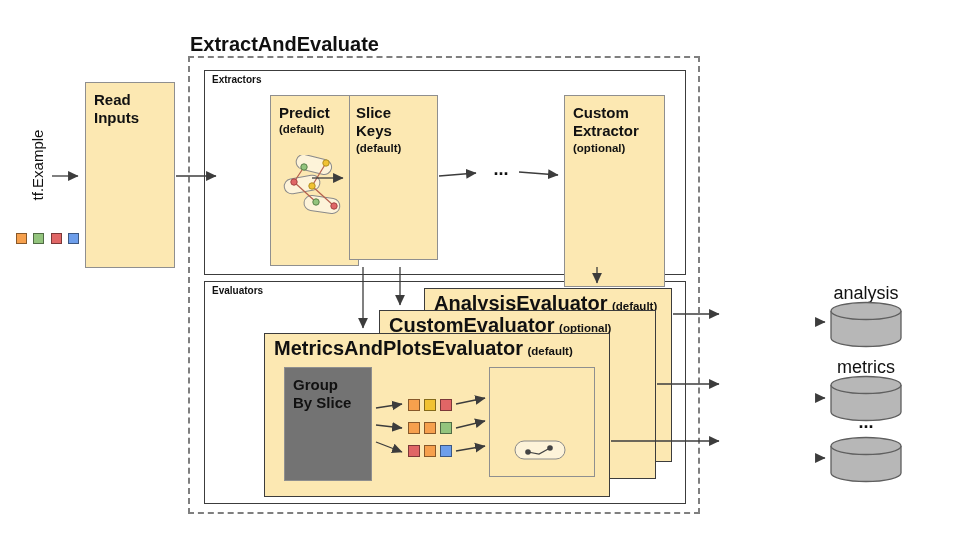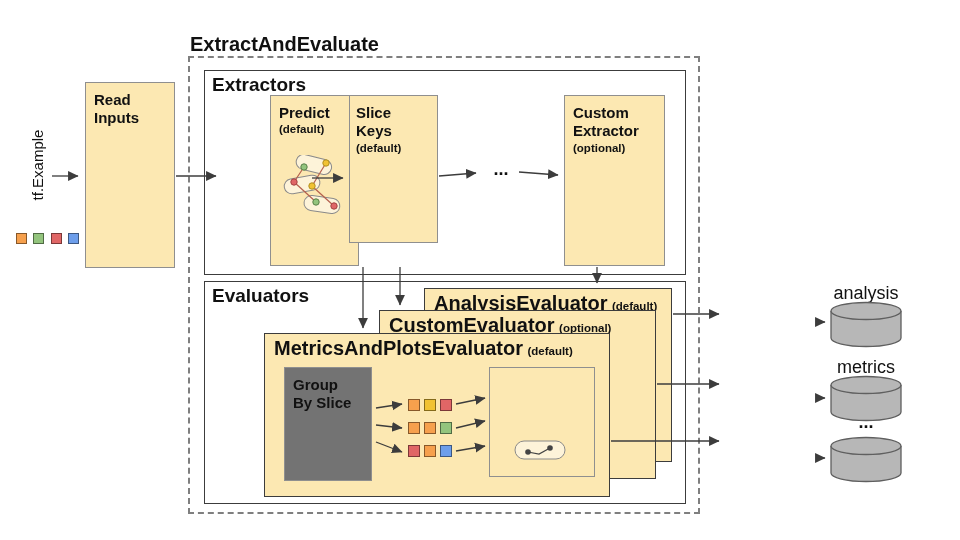--- a/index.html
+++ b/index.html
@@ -3,21 +3,21 @@
 <meta charset="utf-8">
 <style>
   html,body{margin:0;padding:0}
   body{font-family:"Liberation Sans",sans-serif;background:#ffffff;color:#111}
   #canvas{position:relative;width:960px;height:540px;background:#fff;overflow:hidden}
   .abs{position:absolute}
   .tanbox{position:absolute;border:1px solid #8f8f8f;padding:8px 8px;box-sizing:border-box;background:#fce8b2}
   .bt{font-weight:700;font-size:15px;line-height:1.22;white-space:pre-line}
   .bq{font-weight:700;font-size:11.5px;margin-top:1px;line-height:1.2}
   .frame{position:absolute;border:1.5px solid #3c3c3c;box-sizing:border-box}
-  .frame-label{position:absolute;font-weight:700;font-size:19px}
+  .frame-label{position:absolute;font-weight:700;font-size:10px}
   .dashedbox{position:absolute;border:2px dashed #7f7f7f;box-sizing:border-box}
   .card{position:absolute;border:1.2px solid #3c3c3c;box-sizing:border-box;background:#fce8b2}
   .card-label{position:absolute;top:3px;left:9px;right:4px;white-space:nowrap}
   .ct{font-weight:700;font-size:20px}
   .cq{font-weight:700;font-size:11.5px}
   .sq{position:absolute;width:12px;height:12px;box-sizing:border-box;border:1px solid rgba(0,0,0,.45)}
   .legend-sq{display:inline-block;width:11px;height:11px;margin-right:2px;border:1px solid rgba(0,0,0,.45);box-sizing:border-box;vertical-align:top}
   .cyl-label{position:absolute;font-size:18px;text-align:center}
   .overlay{position:absolute;left:0;top:0;pointer-events:none}
   .vlabel{position:absolute;transform:rotate(-90deg);font-size:15px;text-align:center}
@@ -73,29 +73,29 @@
         <circle cx="22" cy="12" r="3.2" fill="#93c47d" stroke="#5a8049"></circle>
         <circle cx="44" cy="8" r="3.2" fill="#f1c232" stroke="#b3901f"></circle>
         <circle cx="12" cy="27" r="3.2" fill="#e06666" stroke="#a54242"></circle>
         <circle cx="30" cy="31" r="3.2" fill="#f1c232" stroke="#b3901f"></circle>
         <circle cx="34" cy="47" r="3.2" fill="#93c47d" stroke="#5a8049"></circle>
         <circle cx="52" cy="51" r="3.2" fill="#e06666" stroke="#a54242"></circle>
       </g>
     </svg>
   </div>
 
-  <div class="tanbox" style="left: 349px; top: 95px; width: 89px; height: 148px; background-color: rgb(252, 232, 178); padding-left: 6px;">
+  <div class="tanbox" style="left: 349px; top: 95px; width: 89px; height: 165px; background-color: rgb(252, 232, 178); padding-left: 6px;">
     <div class="bt">Slice
 Keys</div>
     <div class="bq">(default)</div>
   </div>
 
   <div class="dots" style="left:483px;top:159px;width:36px">...</div>
 
-  <div class="tanbox" style="left: 564px; top: 95px; width: 101px; height: 171px; background-color: rgb(252, 232, 178);">
+  <div class="tanbox" style="left: 564px; top: 95px; width: 101px; height: 192px; background-color: rgb(252, 232, 178);">
     <div class="bt">Custom
 Extractor</div>
     <div class="bq">(optional)</div>
   </div>
 
   <div class="card" style="left: 424px; top: 288px; width: 248px; height: 174px; z-index: 1; background-color: rgb(252, 232, 178);">
     <div class="card-label">
       <span class="ct">AnalysisEvaluator</span>
       <span class="cq">(default)</span>
     </div>

